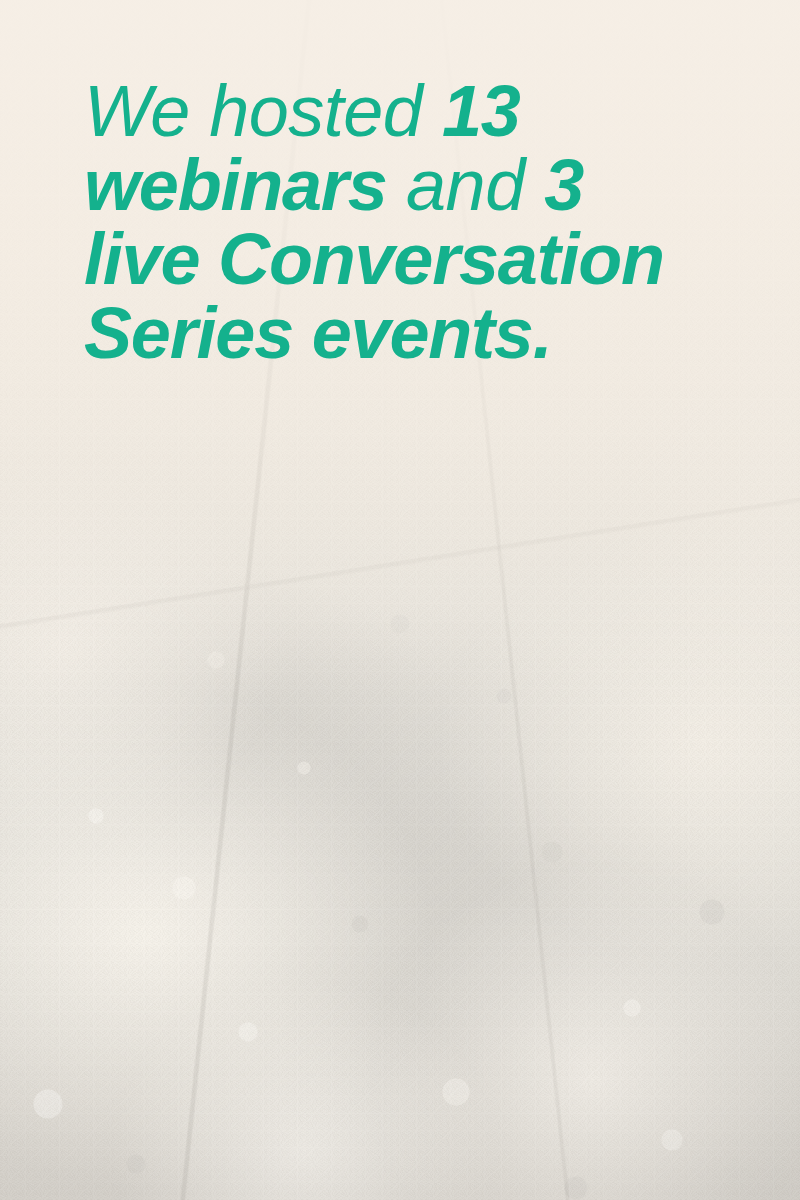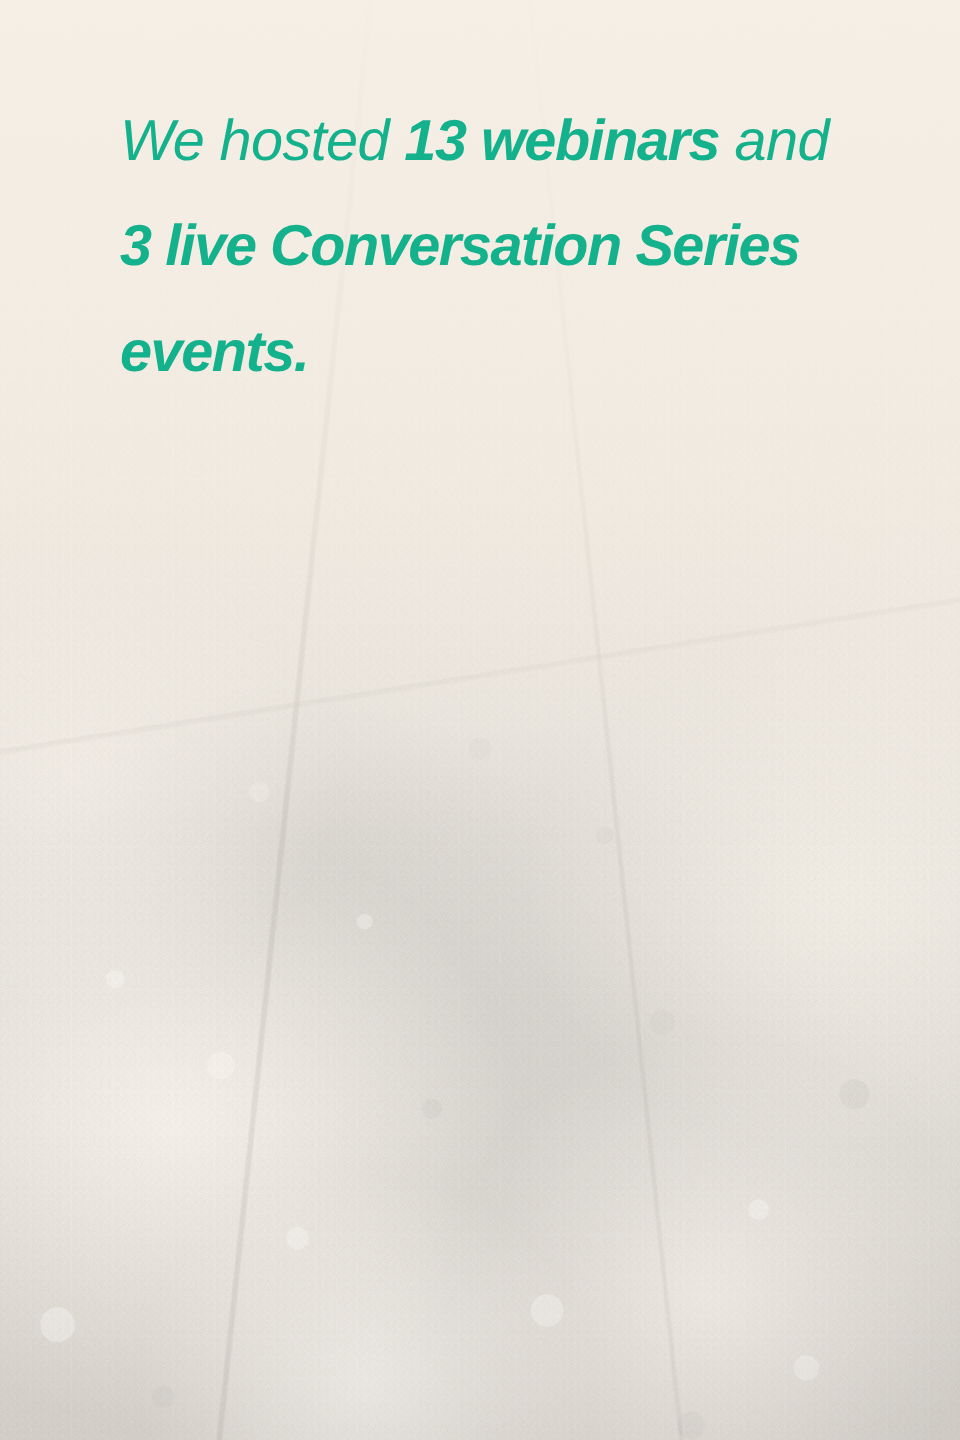--- a/index.html
+++ b/index.html
@@ -118,26 +118,26 @@
   .bg-vignette {
     background: linear-gradient(180deg,
       rgba(0,0,0,0) 78%,
       rgba(120,116,110,0.05) 92%,
       rgba(120,116,110,0.09) 100%);
   }
 
   
   .headline {
     position: absolute;
-    left: 100px;
+    left: 84px;
     top: 74px;
     width: 620px;
     margin: 0;
-    font-size: 48px;
-    line-height: 88px;
+    font-size: 72px;
+    line-height: 74px;
     letter-spacing: -0.5px;
     color: #14b18d;
     font-style: italic;
     font-weight: 300;
     text-rendering: optimizeLegibility;
   }
 
   .headline .lt {
     font-weight: 300;
     font-style: italic;

